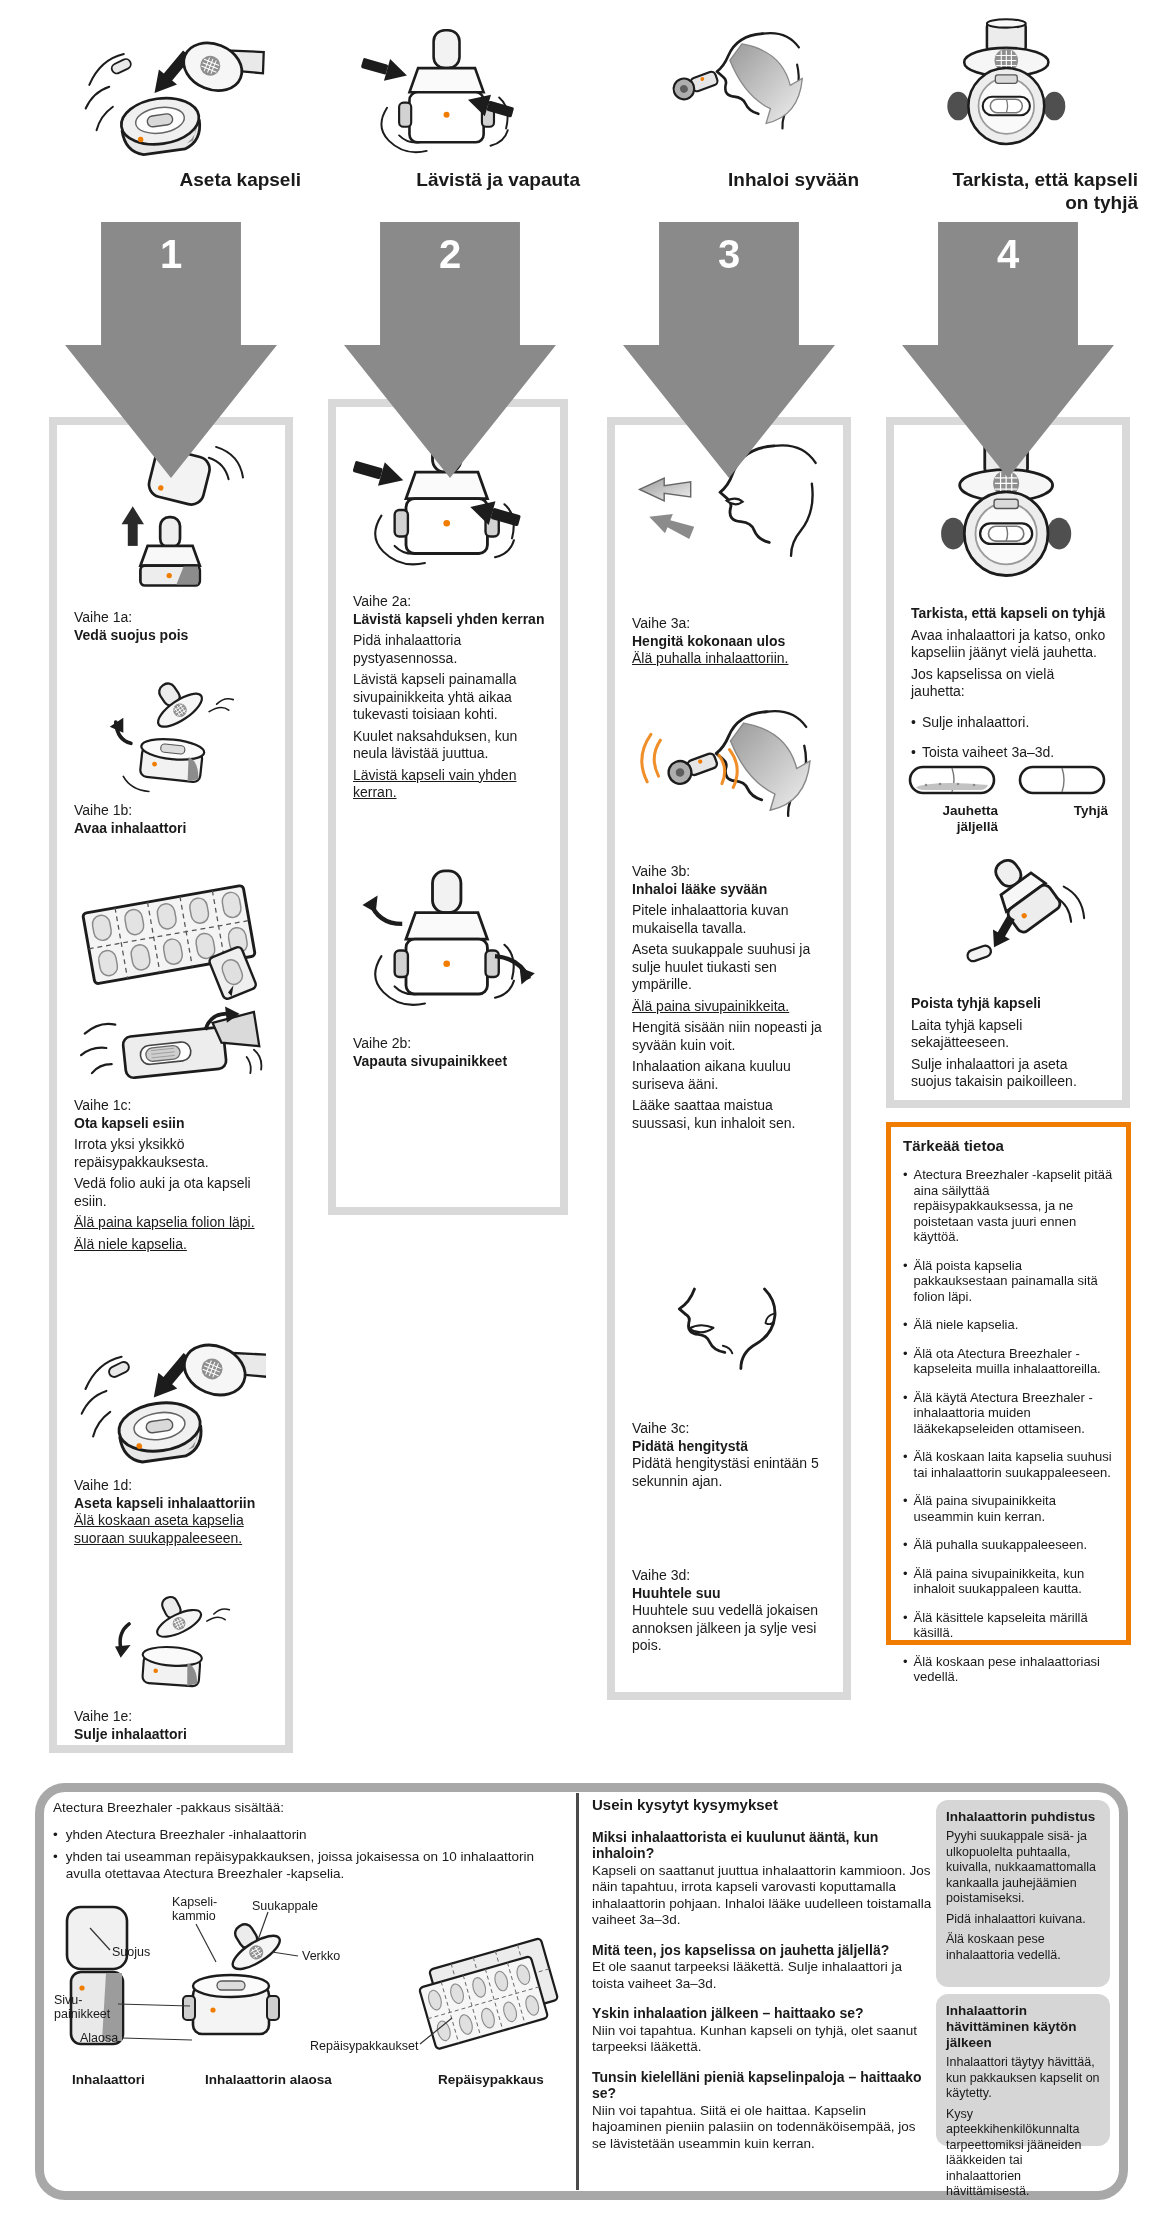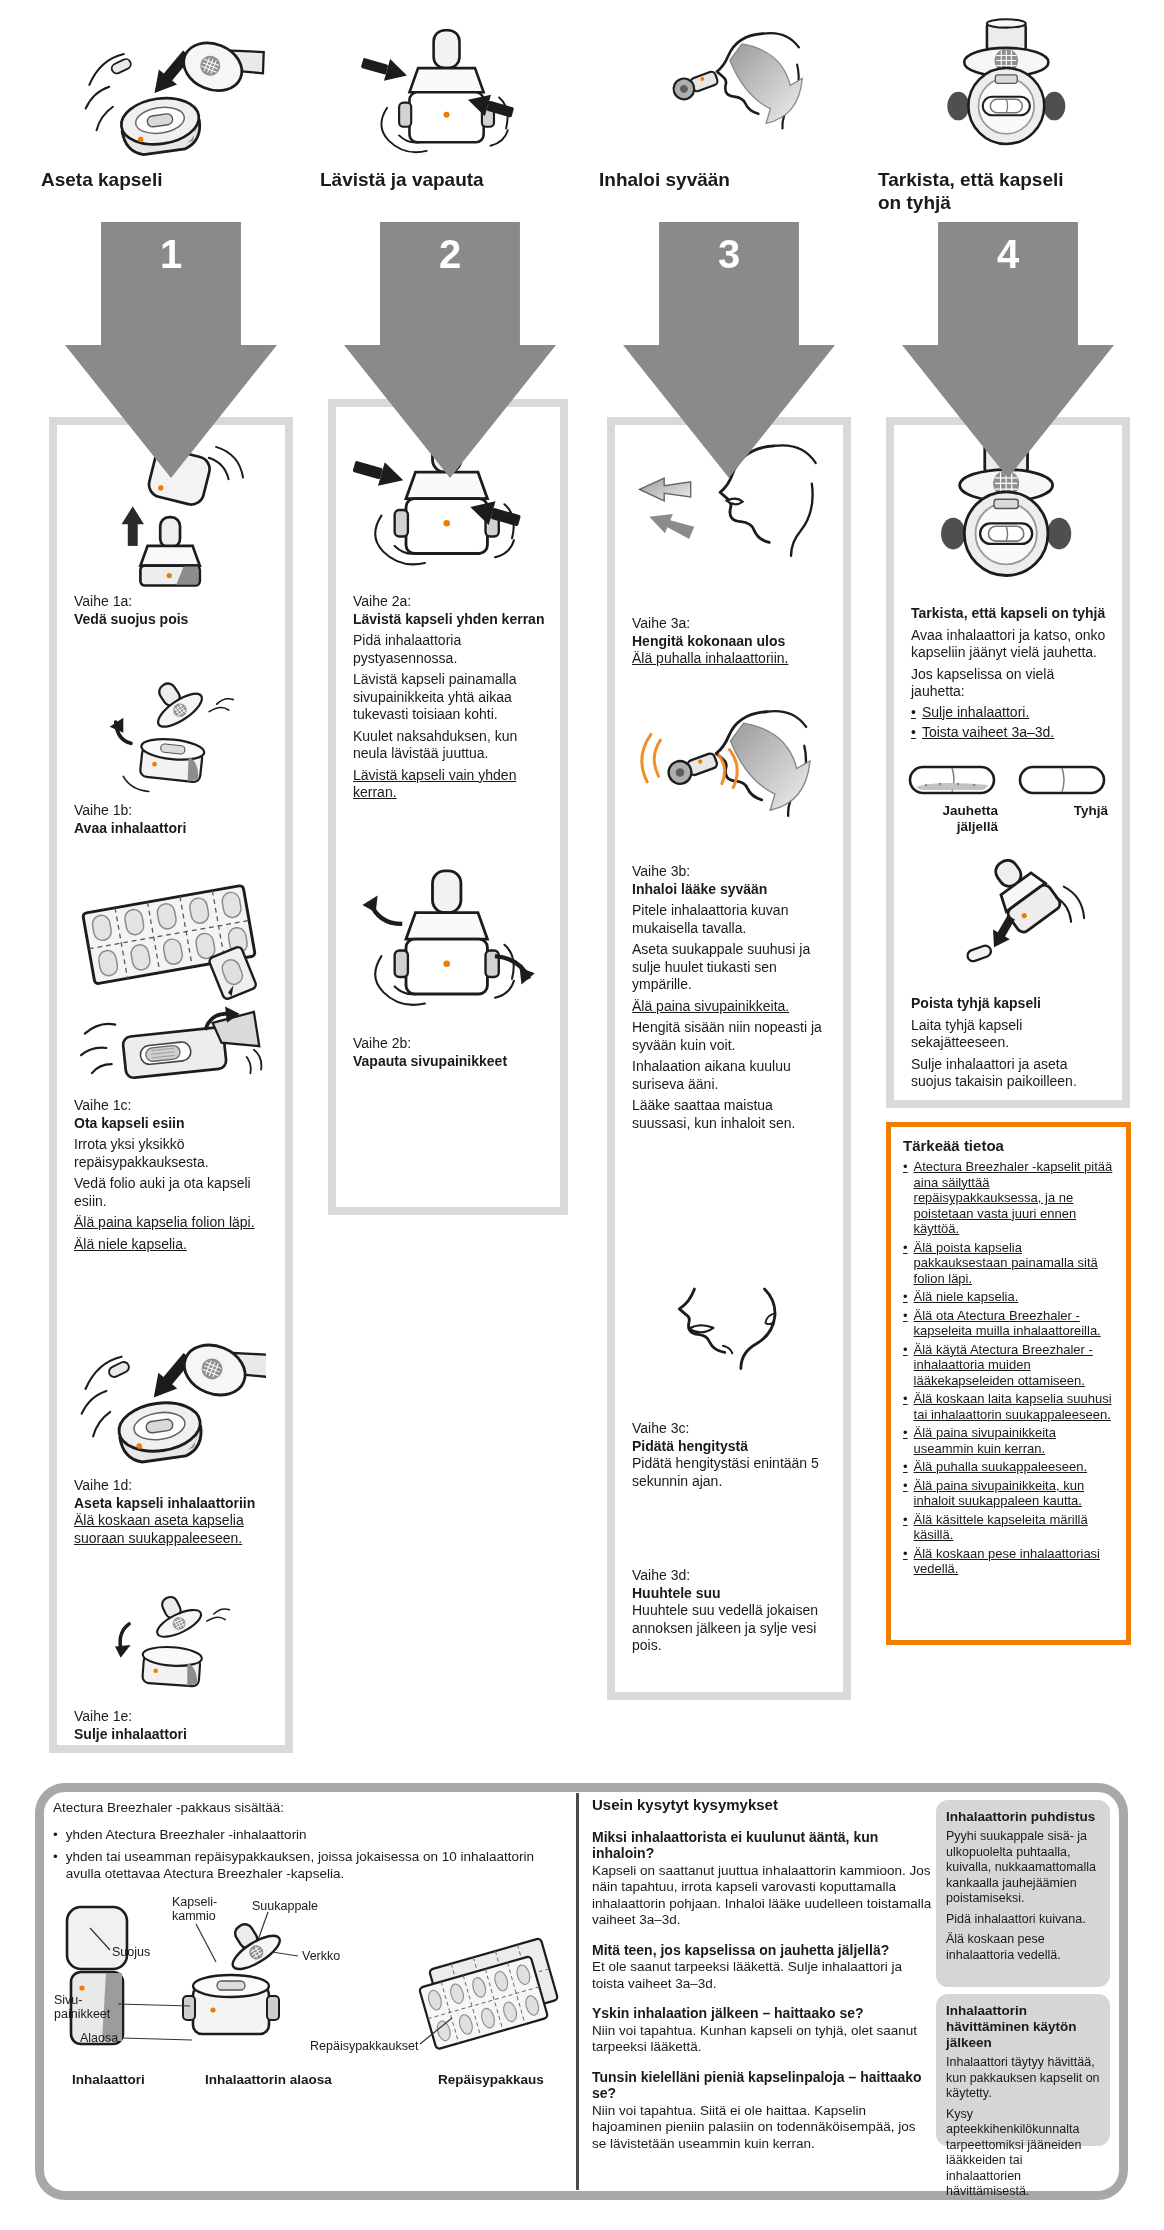--- a/index.html
+++ b/index.html
@@ -7,36 +7,36 @@
     --arrowgray:#8a8a8a;
     --boxborder:#d9d9d9;
     --panelborder:#a8a8a8;
     --infobg:#d6d6d6;
     --ink:#1a1a1a;
   }
   html,body{margin:0;padding:0;background:#fff;}
   #page{position:relative;width:1164px;height:2230px;background:#fff;overflow:hidden;
         font-family:"Liberation Sans","DejaVu Sans",sans-serif;color:var(--ink);}
   .fig{position:absolute;display:flex;align-items:center;justify-content:center;}
-  .heading{position:absolute;top:168px;width:260px;text-align:left;font-weight:bold;
+  .heading{position:absolute;top:168px;width:260px;text-align:right;font-weight:bold;
            font-size:19px;line-height:23px;white-space:pre-line;}
   .arrow{position:absolute;top:222px;width:212px;height:256px;background:var(--arrowgray);
          clip-path:polygon(17% 0,83% 0,83% 48%,100% 48%,50% 100%,0 48%,17% 48%);z-index:3;}
   .arrow .num{position:absolute;top:10px;left:0;width:100%;text-align:center;
               font-size:40px;font-weight:bold;color:#fff;}
   .step-box{position:absolute;border:8px solid var(--boxborder);background:#fff;box-sizing:border-box;}
   .tb{position:absolute;left:17px;width:198px;font-size:14px;line-height:17.5px;}
   .lbl{margin:0;}
   .ttl{font-weight:bold;}
   .para{margin-top:4px;}
   .warn{margin-top:4px;text-decoration:underline;}
   .imp{position:absolute;left:886px;top:1122px;width:245px;height:523px;box-sizing:border-box;
        border:5px solid var(--orange);background:#fff;padding:10px 12px;}
   .imp .ititle{font-weight:bold;font-size:15px;margin-bottom:5px;}
-  .bullet{display:flex;font-size:13px;line-height:15.5px;margin-top:3px;text-decoration:underline;}
+  .bullet{display:flex;font-size:13px;line-height:15.5px;margin-top:13px;}
   .bullet::before{content:"•";margin-right:6px;flex:none;}
   .panel{position:absolute;left:35px;top:1783px;width:1093px;height:417px;box-sizing:border-box;
          border:9px solid var(--panelborder);border-radius:30px;background:#fff;}
   .divider{position:absolute;left:576px;top:1793px;width:3px;height:397px;background:#4a4a4a;}
   .pkg{position:absolute;left:53px;top:1799px;width:505px;font-size:13.5px;line-height:17px;}
   .pkg .ptitle{margin-bottom:10px;}
   .pkg .pbullet{display:flex;margin-top:5px;}
   .pkg .pbullet::before{content:"•";margin-right:8px;flex:none;}
   .dlabel{position:absolute;font-size:12.5px;line-height:13.5px;white-space:pre-line;}
   .dcap{position:absolute;top:2072px;font-weight:bold;font-size:13.5px;}
@@ -175,21 +175,21 @@
         </g>
         <rect x="52" y="94" width="11" height="26" fill="#2a2a2a"></rect>
           <polygon points="45,96 70,96 57.5,76" fill="#2a2a2a"></polygon>
         <rect x="88" y="88" width="22" height="34" rx="10" fill="#efefef" stroke="#1c1c1c" stroke-width="3"></rect>
         <polygon points="74,120 124,120 132,142 66,142" fill="#f8f8f8" stroke="#1c1c1c" stroke-width="3"></polygon>
         <rect x="66" y="142" width="66" height="22" rx="5" fill="#ededed" stroke="#1c1c1c" stroke-width="3"></rect>
         <path d="M114,143 h16 v20 h-24 z" fill="#8c8c8c"></path>
         <circle cx="98" cy="153" r="3" fill="#f07d00"></circle>
       </svg>
     </div>
-    <div class="tb" style="top:168px">
+    <div class="tb" style="top:184px">
       <div class="lbl">Vaihe 1a:</div>
       <div class="ttl">Vedä suojus pois</div>
     </div>
 
     <div class="fig" style="left:14px;top:246px;width:200px;height:128px">
       <svg width="185" height="128" viewBox="0 0 200 170">
         <path d="M46,96 q-18,-4 -20,-28" stroke="#1c1c1c" stroke-width="5" fill="none" stroke-linecap="round"></path>
           <polygon points="18,74 36,62 36,82" fill="#1c1c1c"></polygon>
         <g transform="translate(118,62) rotate(-34)">
           <rect x="-11" y="-52" width="22" height="30" rx="10" fill="#ececec" stroke="#1c1c1c" stroke-width="3"></rect>

